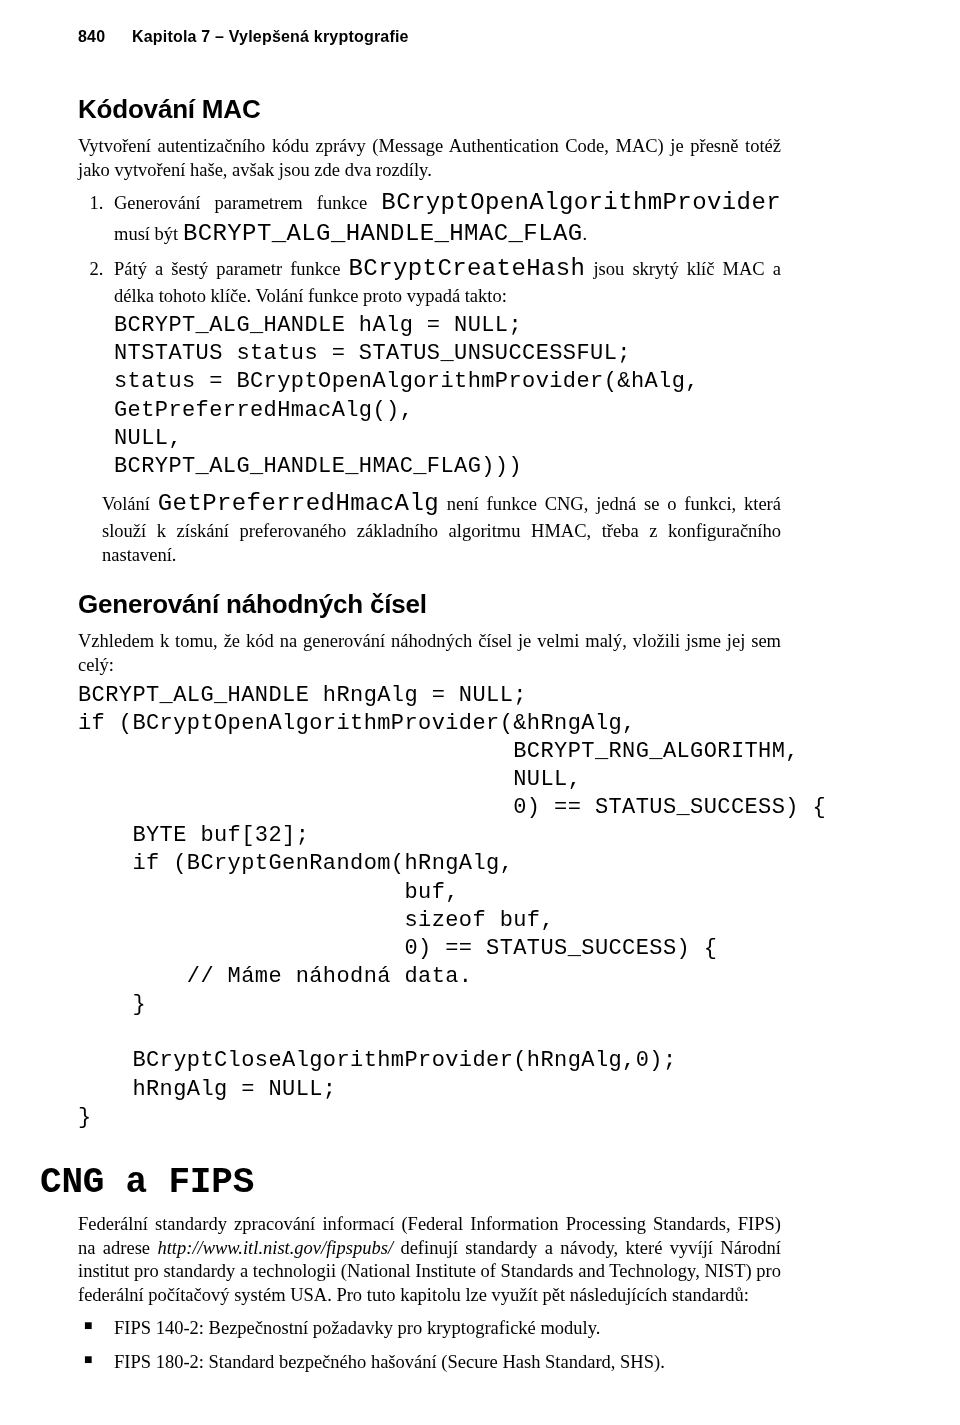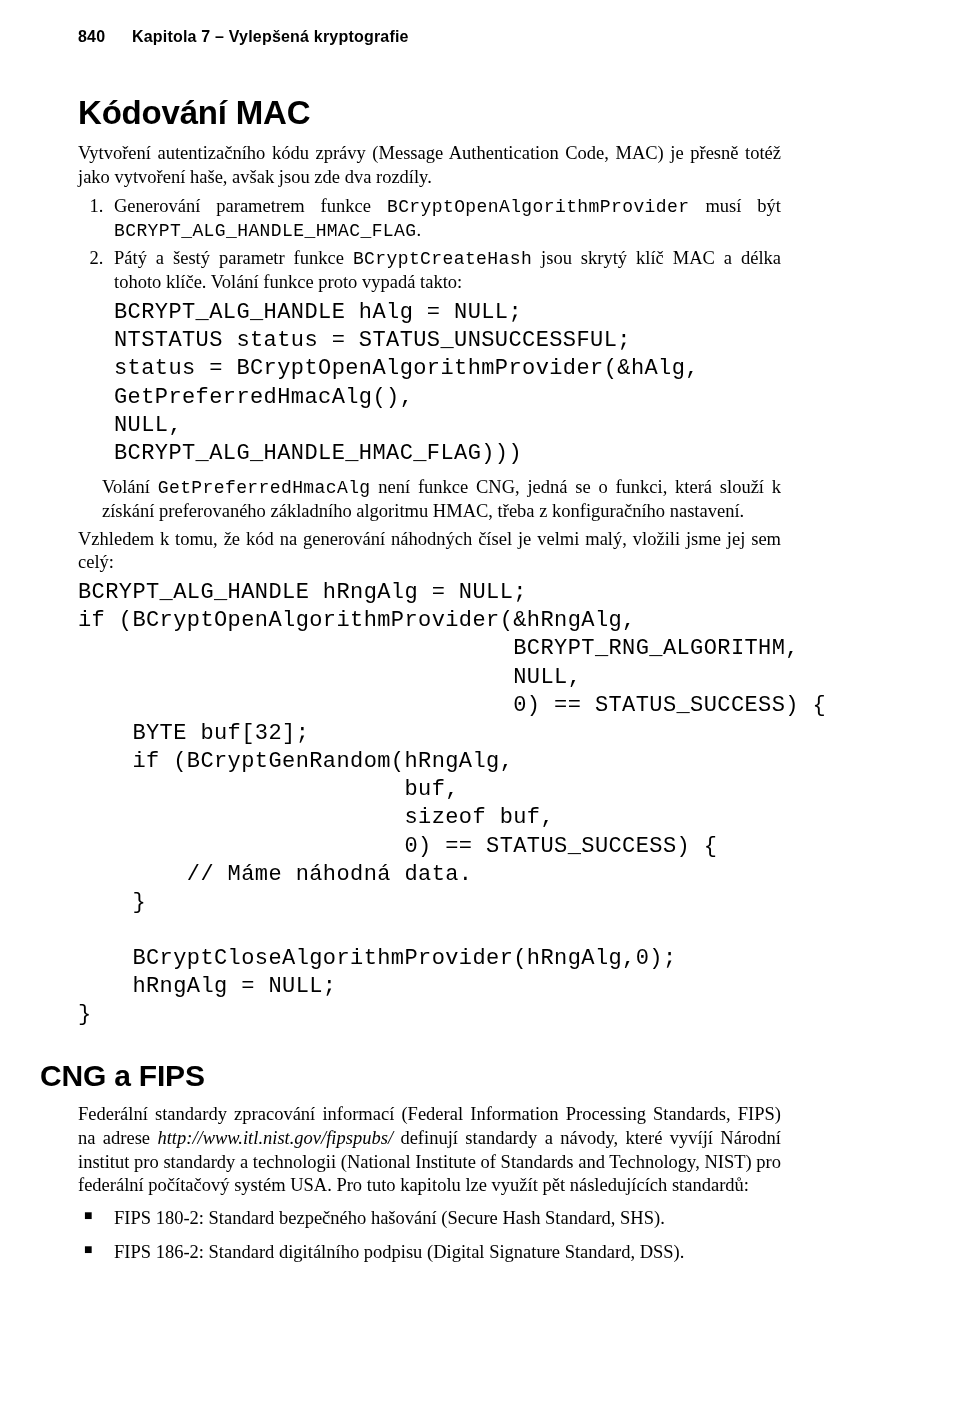--- a/index.html
+++ b/index.html
@@ -20,41 +20,41 @@
     font-family: Arial, Helvetica, sans-serif;
     font-weight: 700;
     font-size: 16px;
     letter-spacing: 0.2px;
     margin-bottom: 48px;
   }
   .runhead .num { margin-right: 22px; }
   .h2 {
     font-family: Arial, Helvetica, sans-serif;
     font-weight: 800;
-    font-size: 33px;
+    font-size: 26px;
     margin: 0 0 10px 0;
     letter-spacing: -0.2px;
   }
   .h1 {
-    font-family: Liberation Sans, sans-serif;
+    font-family: Liberation Mono, monospace;
     font-weight: 800;
-    font-size: 30px;
+    font-size: 36px;
     margin: 30px 0 10px 0;
     letter-spacing: -0.2px;
   }
   .body {
     font-size: 18.5px;
     line-height: 1.28;
     text-align: justify;
     margin: 0 0 4px 0;
   }
   .mono {
     font-family: 'Courier New', Courier, monospace;
     letter-spacing: 0.4px;
-    font-size: 18px;
+    font-size: 24px;
   }
   ol.numlist {
     margin: 6px 0 6px 0;
     padding-left: 30px;
   }
   ol.numlist > li {
     font-size: 18.5px;
     line-height: 1.28;
     text-align: justify;
     padding-left: 6px;
@@ -118,20 +118,21 @@
 GetPreferredHmacAlg(),
 NULL,
 BCRYPT_ALG_HANDLE_HMAC_FLAG)))</pre>
     </li>
   </ol>
 
   <p class="body para-indent">
     <span>Volání </span><span class="mono">GetPreferredHmacAlg</span><span> není funkce CNG, jedná se o funkci, která slouží k získání preferovaného základního algoritmu HMAC, třeba z konfiguračního nastavení.</span>
   </p>
 
+  <h2 class="h2" style="margin-top:22px;">Generování náhodných čísel</h2>
 
   <p class="body">Vzhledem k tomu, že kód na generování náhodných čísel je velmi malý, vložili jsme jej sem celý:</p>
 
   <pre class="code code-indent2">BCRYPT_ALG_HANDLE hRngAlg = NULL;
 if (BCryptOpenAlgorithmProvider(&amp;hRngAlg,
                                 BCRYPT_RNG_ALGORITHM,
                                 NULL,
                                 0) == STATUS_SUCCESS) {
     BYTE buf[32];
     if (BCryptGenRandom(hRngAlg,
@@ -145,17 +146,17 @@
     hRngAlg = NULL;
 }</pre>
 
   <h1 class="h1" style="margin-left:-38px;">CNG a FIPS</h1>
 
   <p class="body">
     <span>Federální standardy zpracování informací (Federal Information Processing Standards, FIPS) na adrese </span><span class="italic">http://www.itl.nist.gov/fipspubs/</span><span> definují standardy a návody, které vyvíjí Národní institut pro standardy a technologii (National Institute of Standards and Technology, NIST) pro federální počítačový systém USA. Pro tuto kapitolu lze využít pět následujících standardů:</span>
   </p>
 
   <ul class="bullets">
+    <li>FIPS 140-2: Bezpečnostní požadavky pro kryptografické moduly.</li>
     <li>FIPS 180-2: Standard bezpečného hašování (Secure Hash Standard, SHS).</li>
-    <li>FIPS 186-2: Standard digitálního podpisu (Digital Signature Standard, DSS).</li>
   </ul>
 
 </div>
 
 </body></html>

